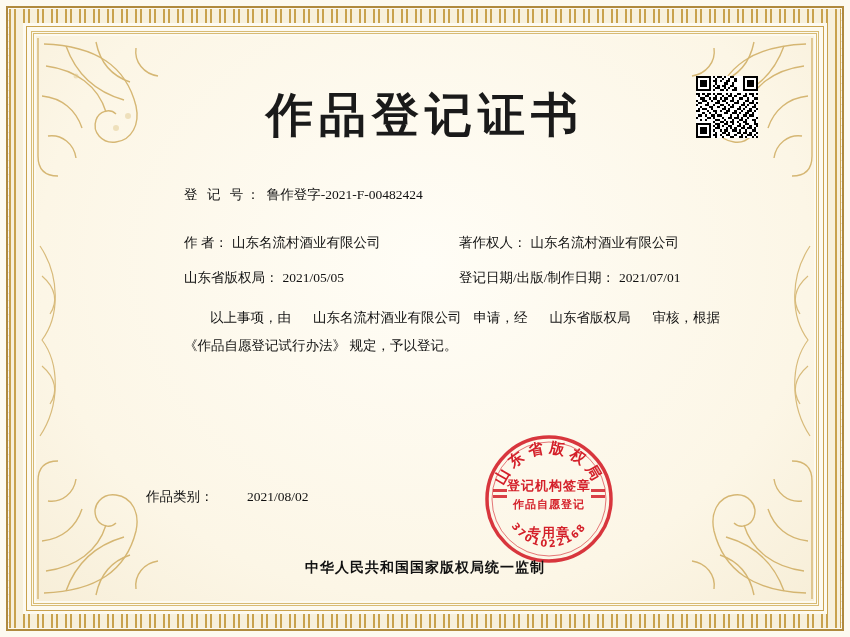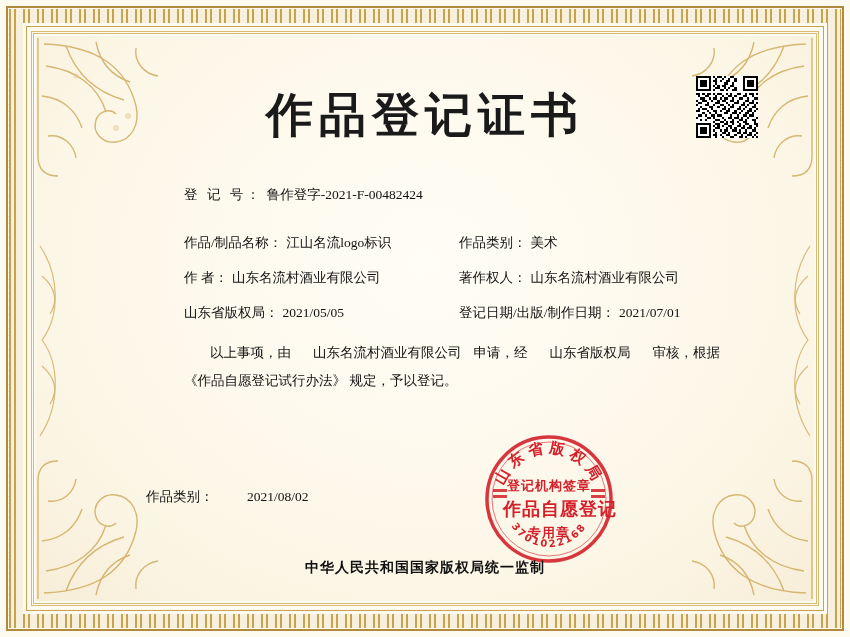--- a/index.html
+++ b/index.html
@@ -159,21 +159,21 @@
   }
   .seal-text-c {
     position: absolute;
     left: 0; right: 0;
     text-align: center;
     color: #d4202a;
     font-weight: bold;
     letter-spacing: 1px;
   }
   .seal-l1 { top: 46px; font-size: 13px; }
-  .seal-l2 { top: 66px; font-size: 18px; text-align: right; }
+  .seal-l2 { top: 66px; font-size: 11px; }
   .seal-l3 { top: 93px; font-size: 13px; }
 </style>
 </head>
 <body>
 
 <div class="certificate">
 
   <div class="border-outer"></div>
   <div class="border-greek"></div>
   <div class="border-inner-line"></div>
@@ -467,30 +467,20 @@
 
       <div class="body-block">
 
         <div class="row reg-no-row">
           <div class="col full">
             <span class="lbl">登 记 号：</span>
             <span class="val">鲁作登字-2021-F-00482424</span>
           </div>
         </div>
 
-        <div class="row">
-          <div class="col">
-            <span class="lbl">作品/制品名称：</span>
-            <span class="val">江山名流logo标识</span>
-          </div>
-          <div class="col">
-            <span class="lbl">作品类别：</span>
-            <span class="val">美术</span>
-          </div>
-        </div>
 
         <div class="row">
           <div class="col">
             <span class="lbl">作        者：</span>
             <span class="val">山东名流村酒业有限公司</span>
           </div>
           <div class="col">
             <span class="lbl">著作权人：</span>
             <span class="val">山东名流村酒业有限公司</span>
           </div>

